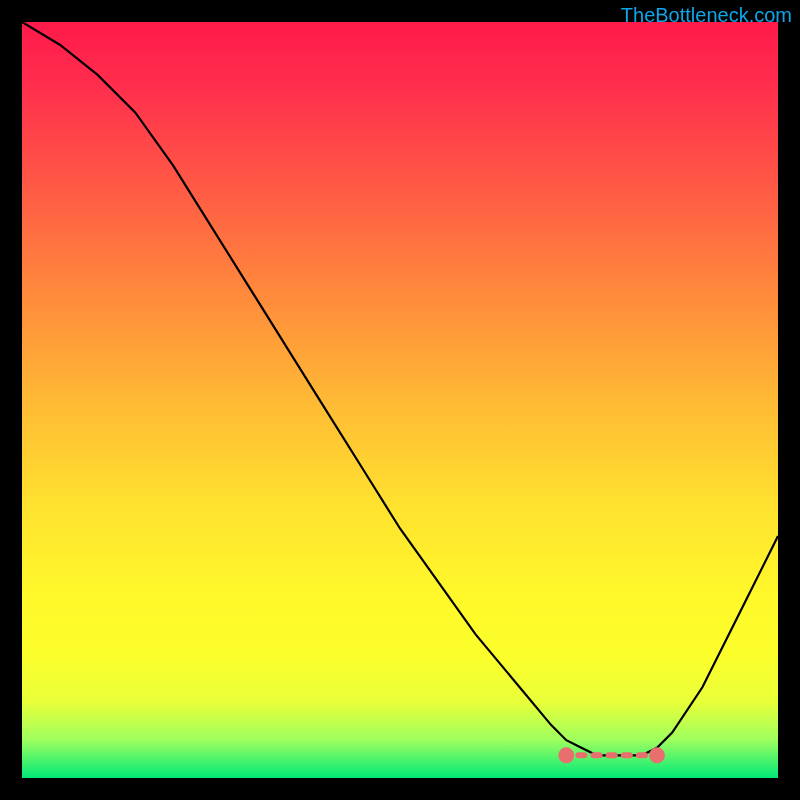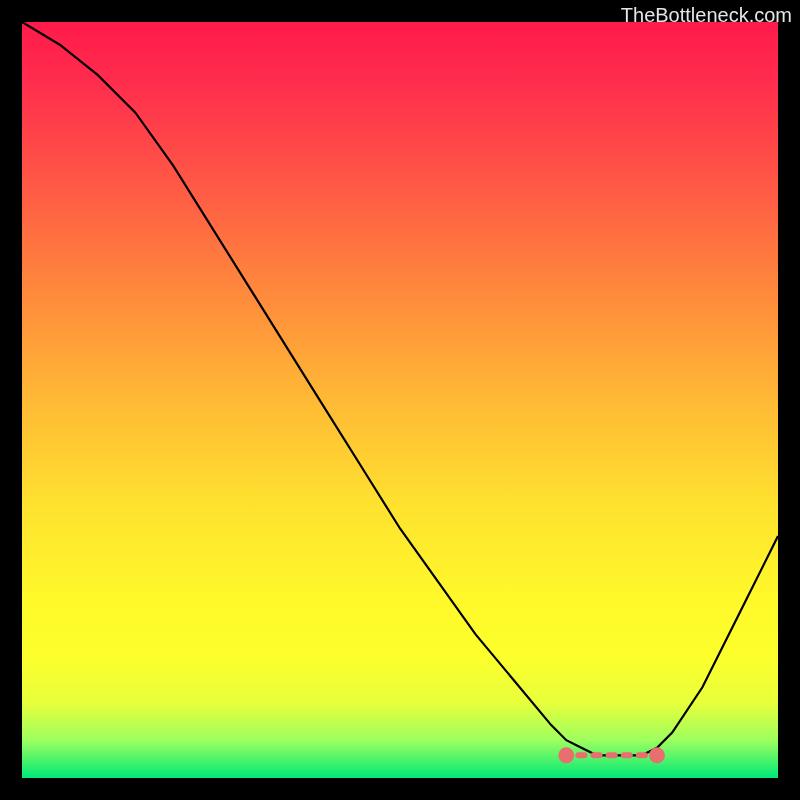--- a/index.html
+++ b/index.html
@@ -7,21 +7,21 @@
     width: 800px;
     height: 800px;
     background: #000;
     position: relative;
     font-family: Arial, sans-serif;
   }
   .watermark {
     position: absolute;
     top: 4px;
     right: 8px;
-    color: #e5e5e5;
+    color: #0ea5e9;
     font-size: 20px;
     font-weight: 500;
     z-index: 10;
   }
   .plot-area {
     position: absolute;
     left: 22px;
     top: 22px;
     width: 756px;
     height: 756px;

